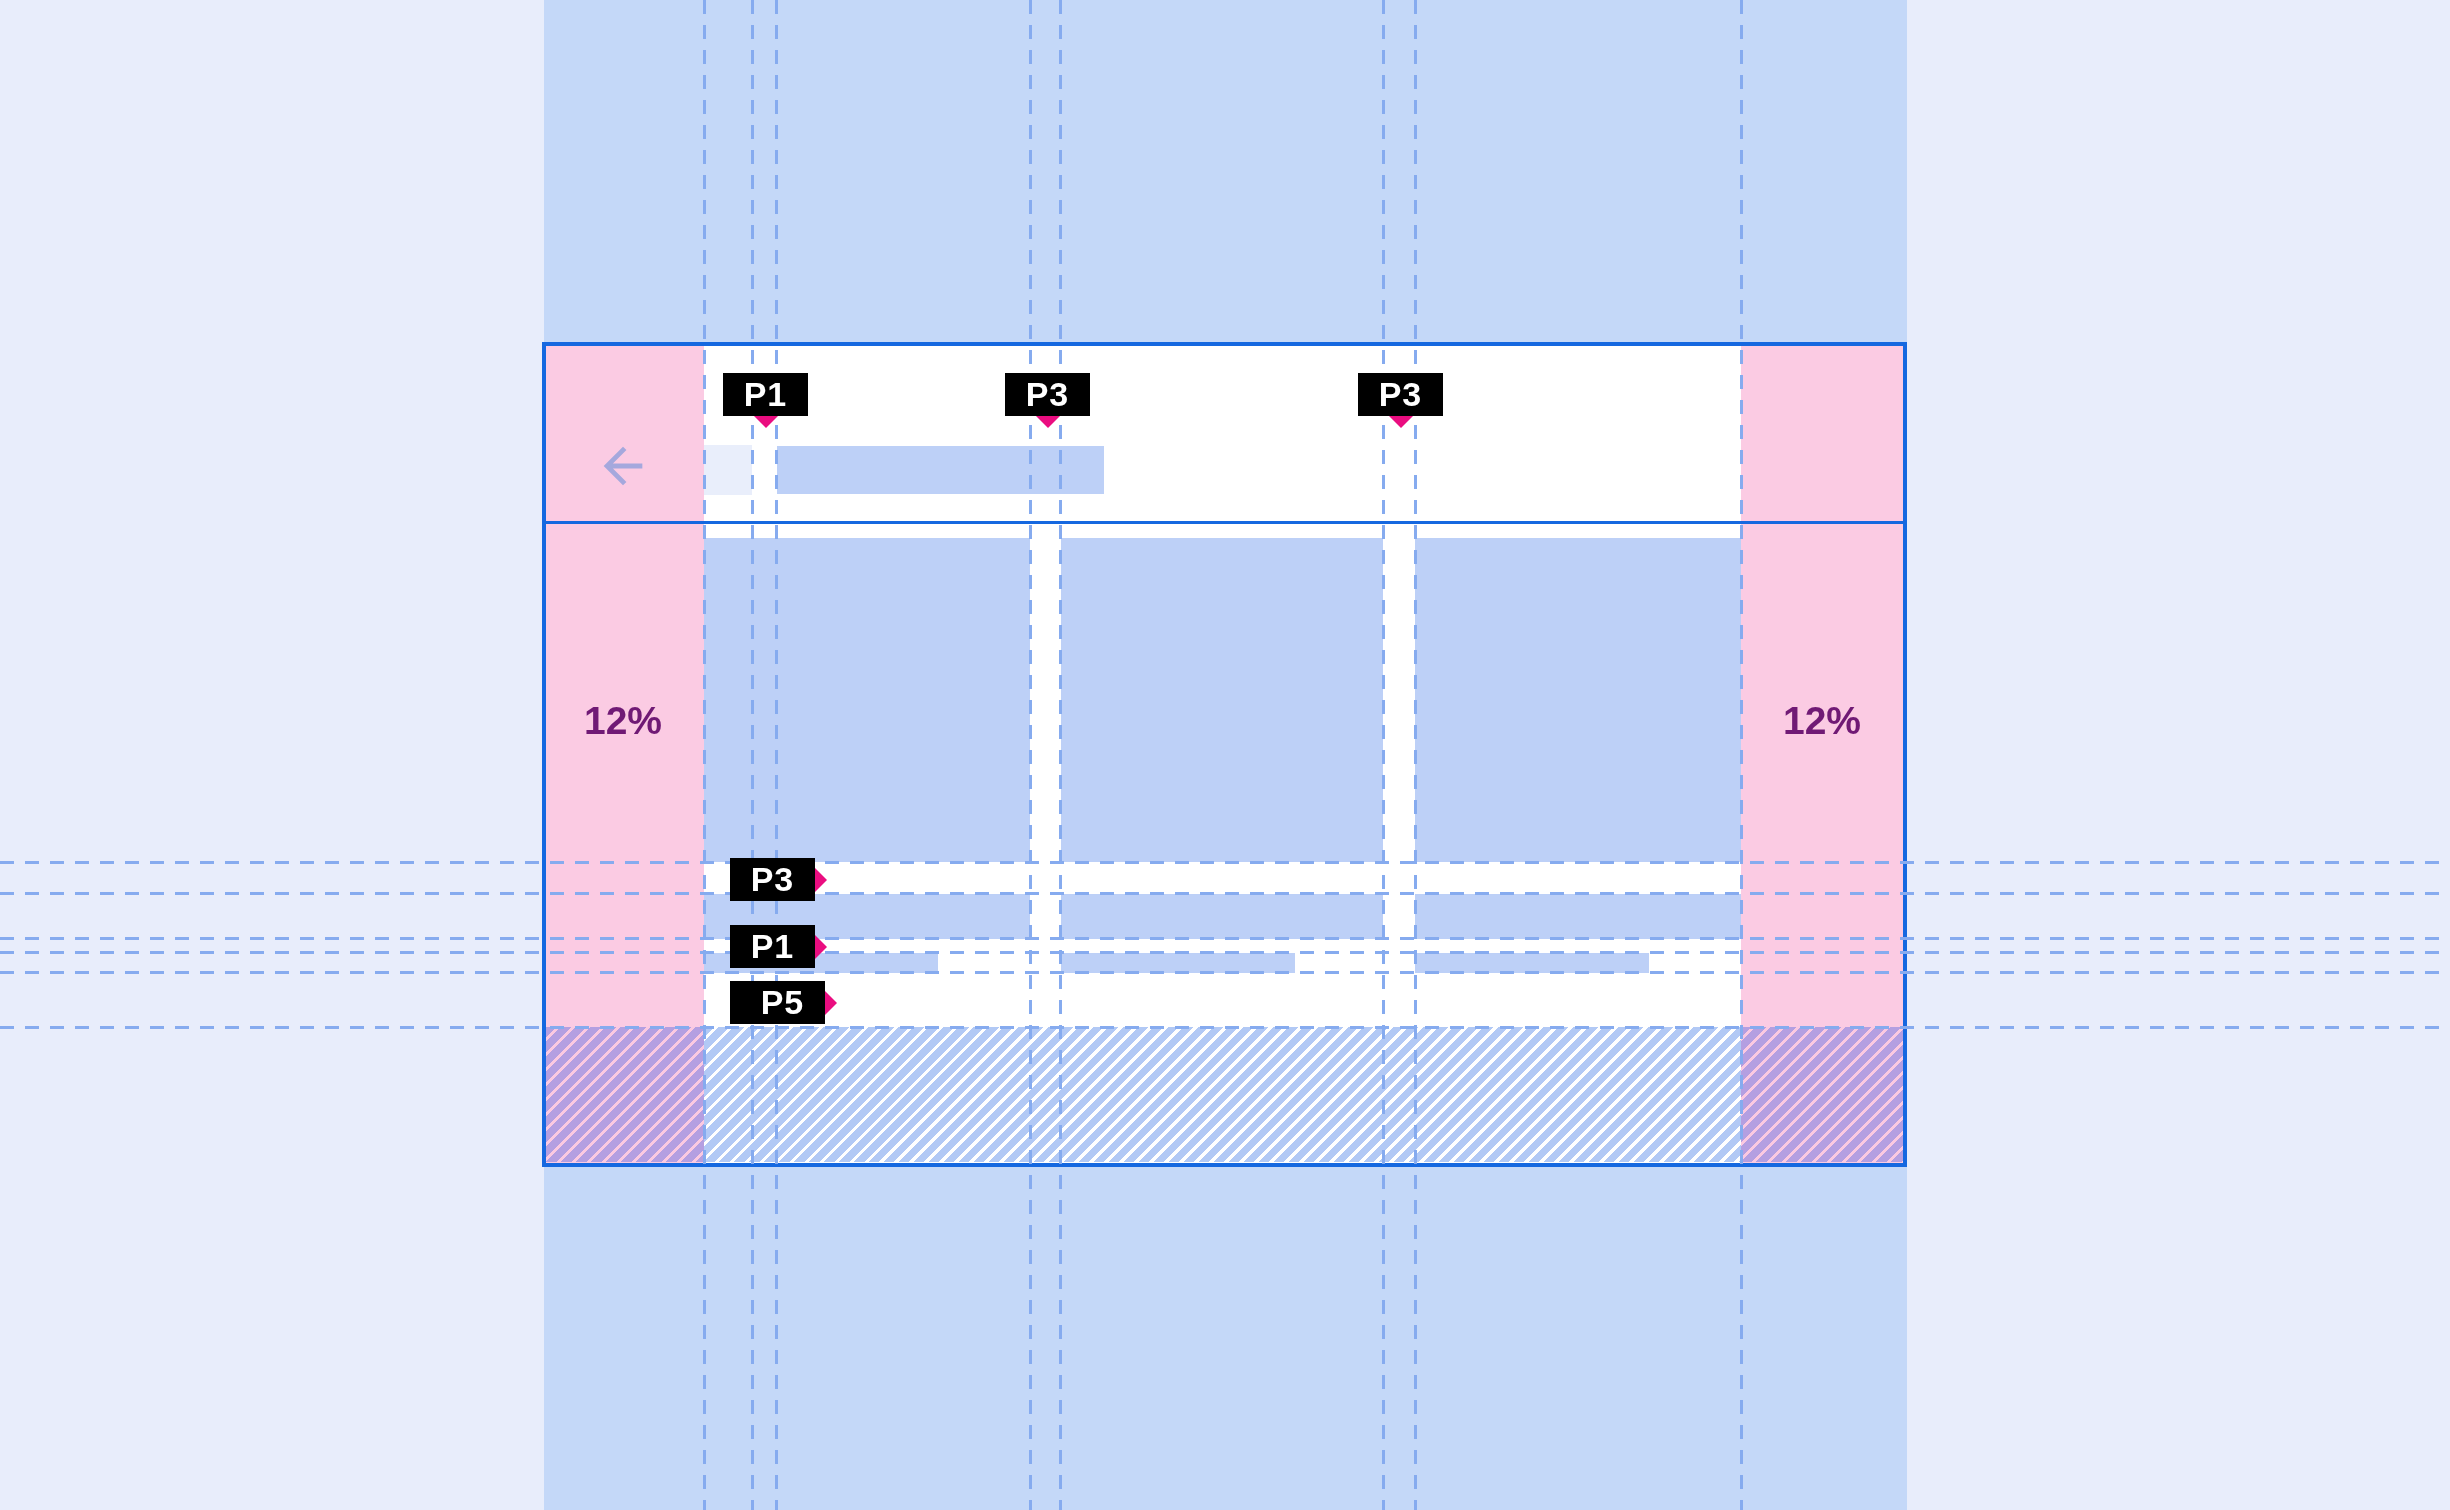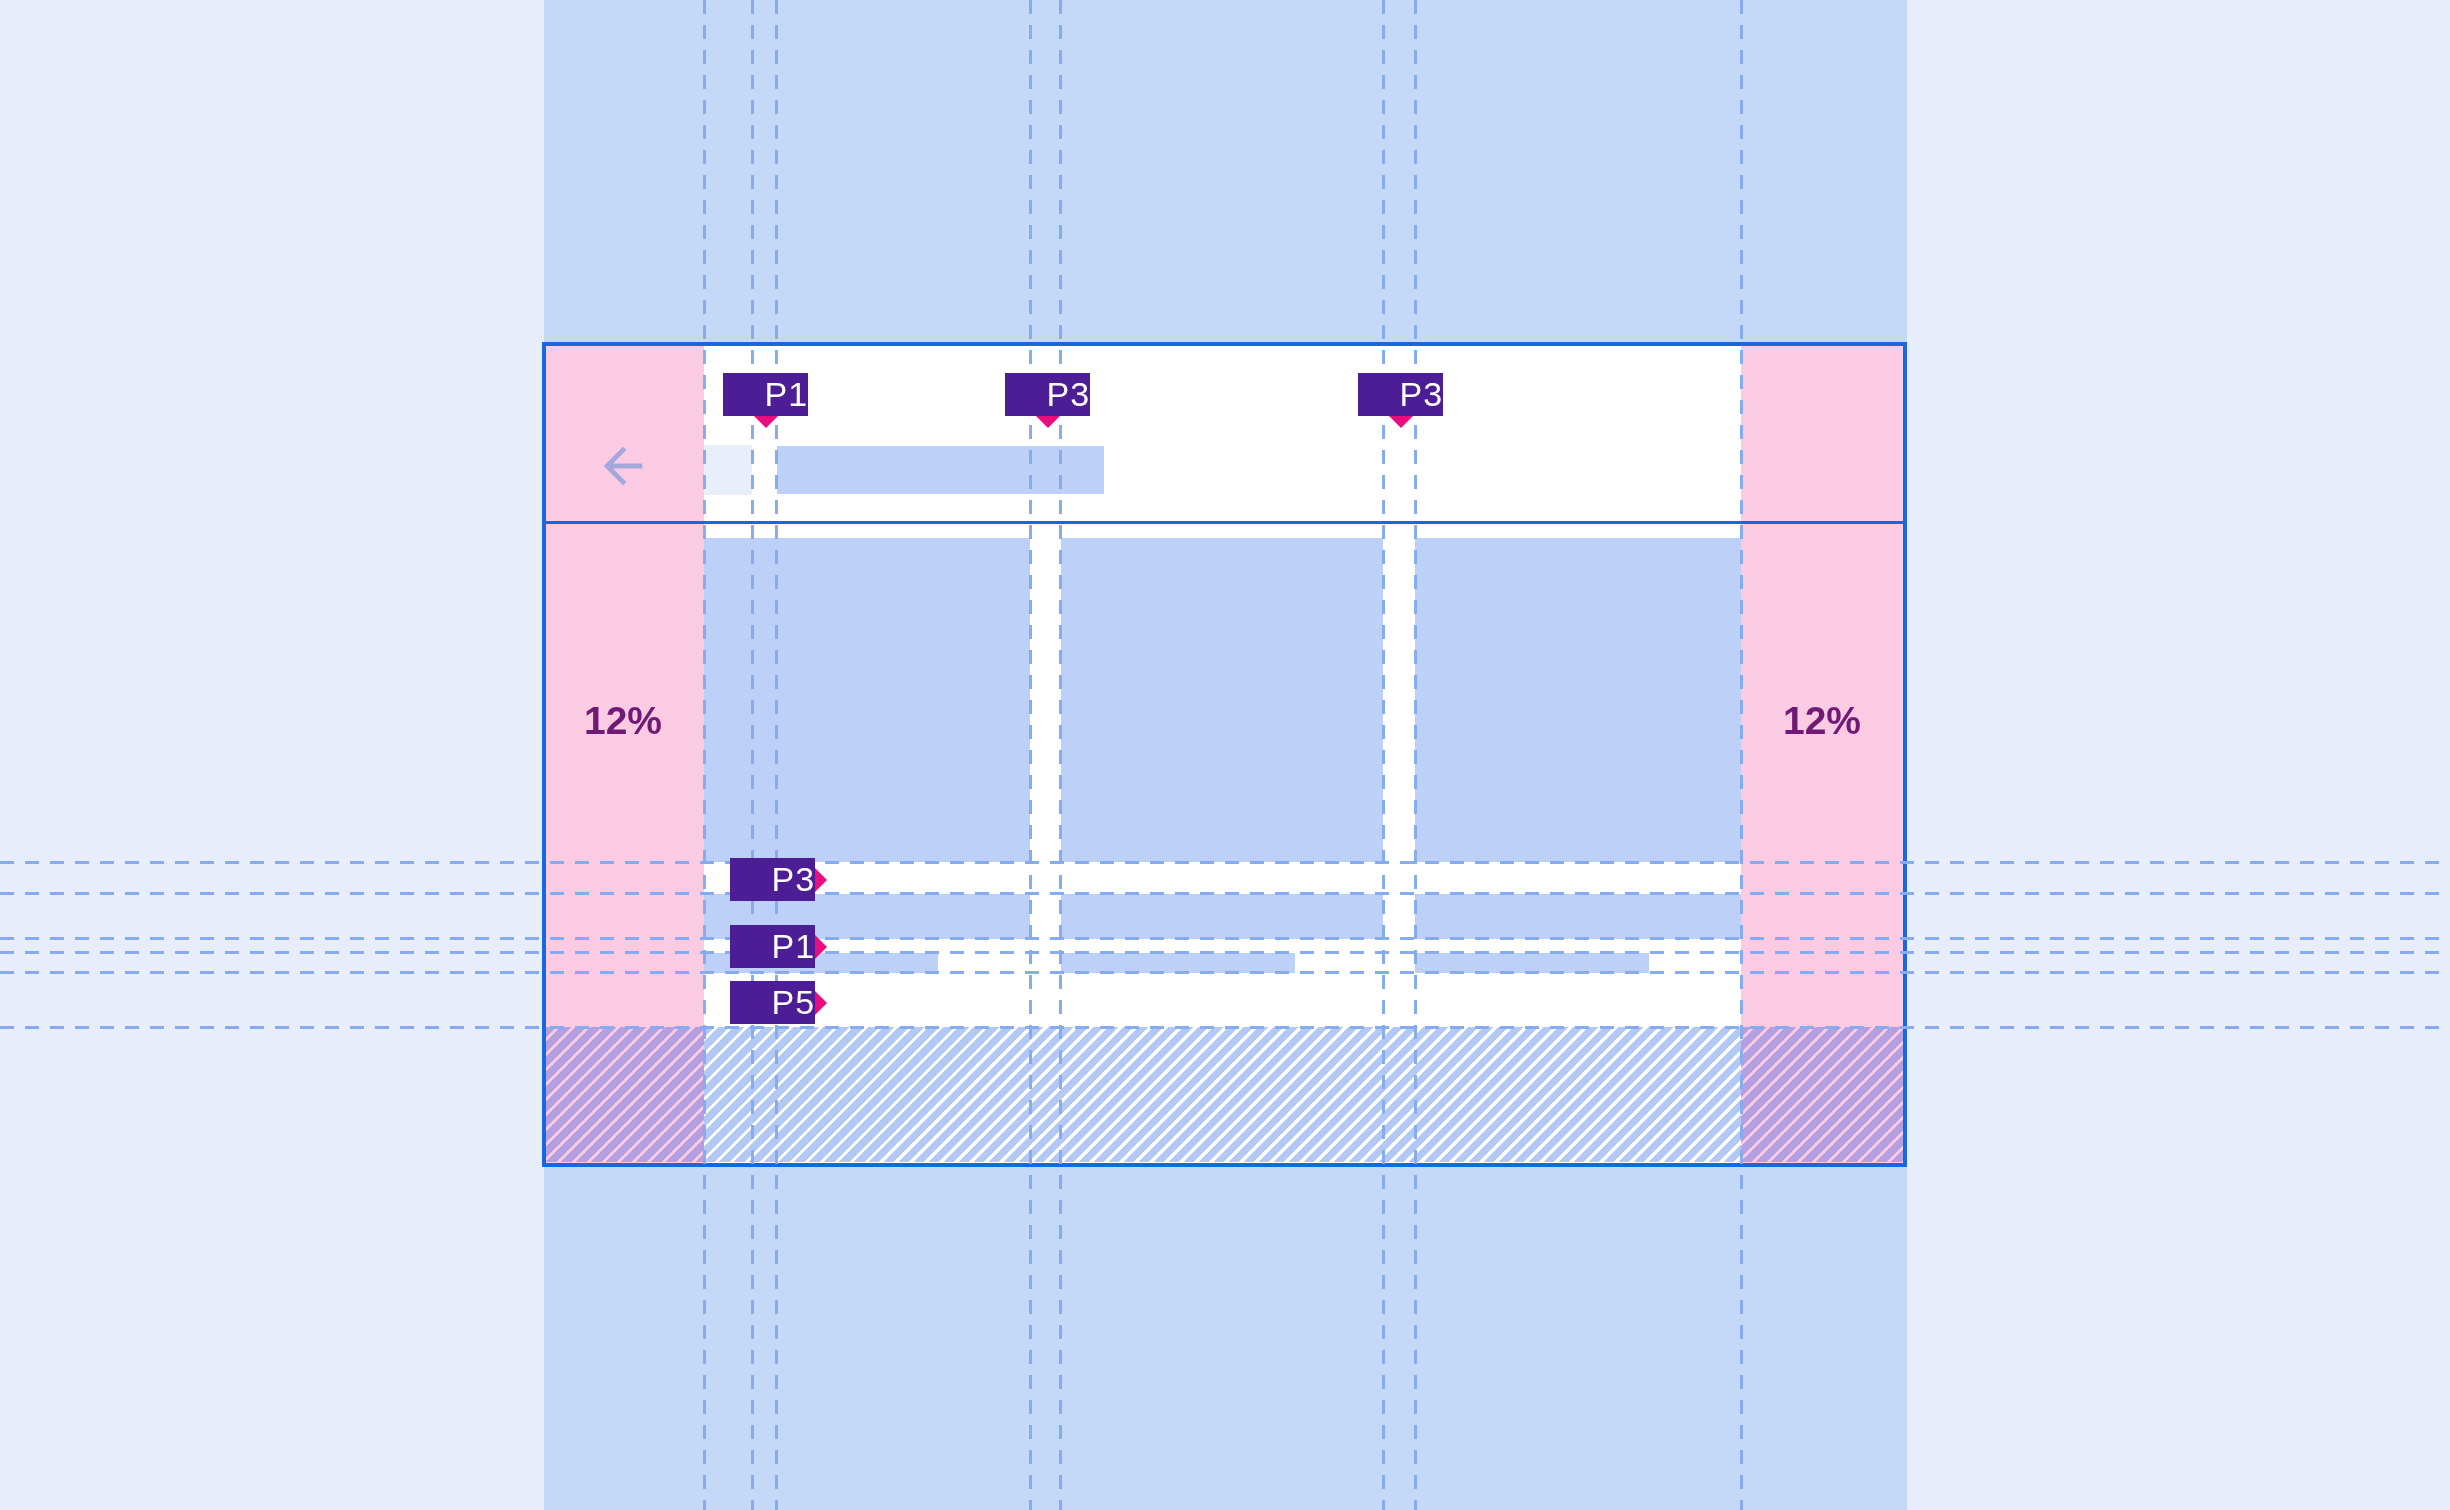--- a/index.html
+++ b/index.html
@@ -61,26 +61,26 @@
     left: 0;
     width: 2450px; height: 3.4px;
     background: repeating-linear-gradient(to right, #86ABEF 0 13.6px, transparent 13.6px 25px);
     z-index: 10;
     pointer-events: none;
   }
   
   .chip {
     position: absolute;
     width: 85px; height: 43px;
-    background: #4c1d95;
+    background: #000000;
     color: #FFFFFF;
-    font-weight: normal;
+    font-weight: bold;
     font-size: 34px;
     line-height: 43px;
-    text-align: right;
+    text-align: center;
     letter-spacing: 0.9px;
     z-index: 30;
   }
   .chip .pt-down {
     position: absolute;
     left: 50%; top: 100%;
     transform: translateX(-50%);
     width: 0; height: 0;
     border-left: 12px solid transparent;
     border-right: 12px solid transparent;
@@ -177,19 +177,19 @@
   </div>
 
   <div class="chip" style="left:730px; top:858px;">
     <span>P3</span>
     <i class="pt-right"></i>
   </div>
   <div class="chip" style="left:730px; top:925px;">
     <span>P1</span>
     <i class="pt-right"></i>
   </div>
-  <div class="chip" style="left:730px; top:981px;">
+  <div class="chip" style="left:730px; top:981px;padding-left:10px;">
     <span>P5</span>
     <i class="pt-right"></i>
   </div>
 
 </div>
 
 
 </body></html>

